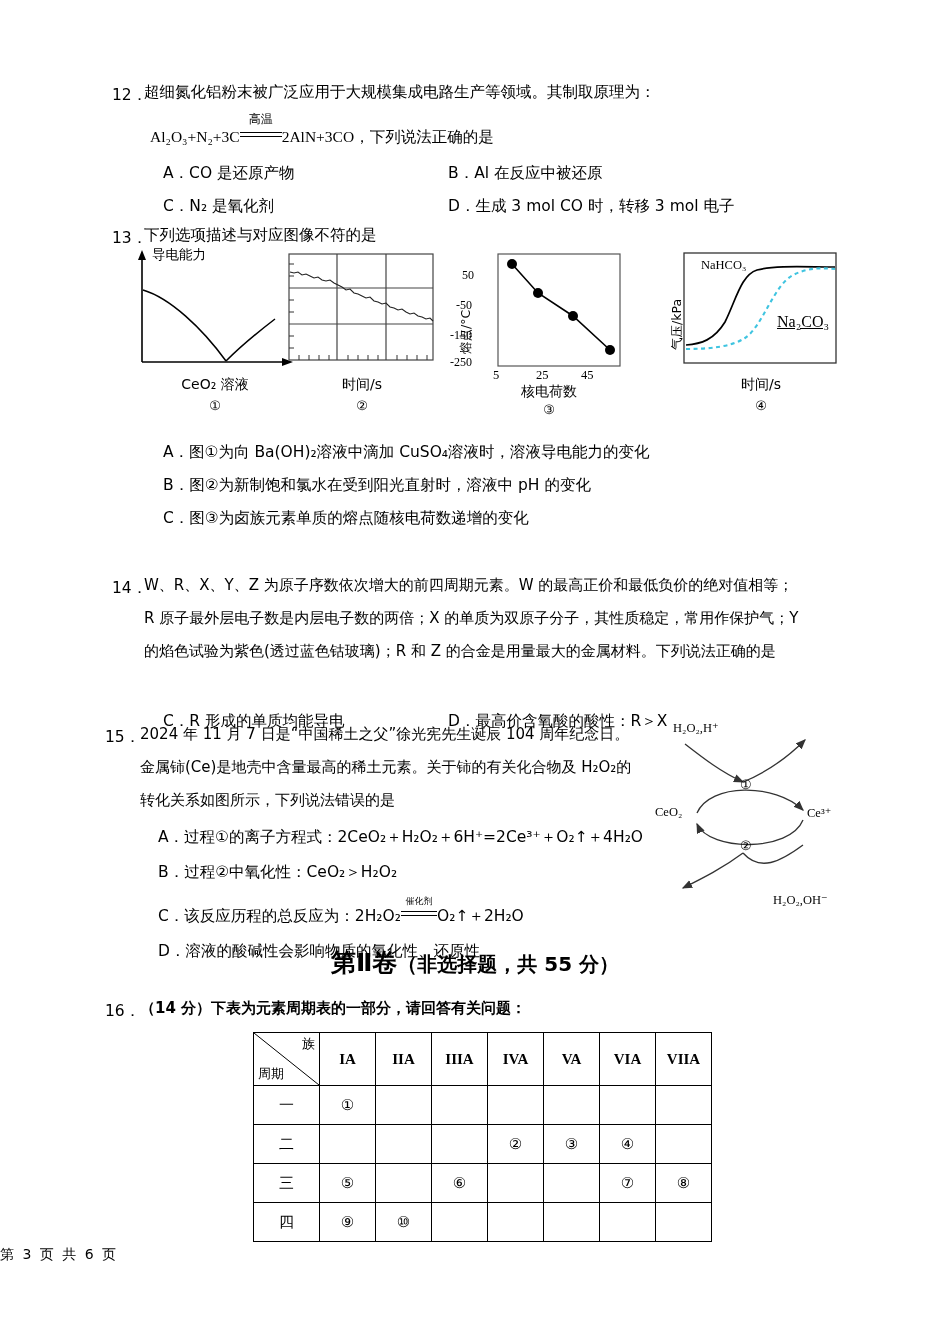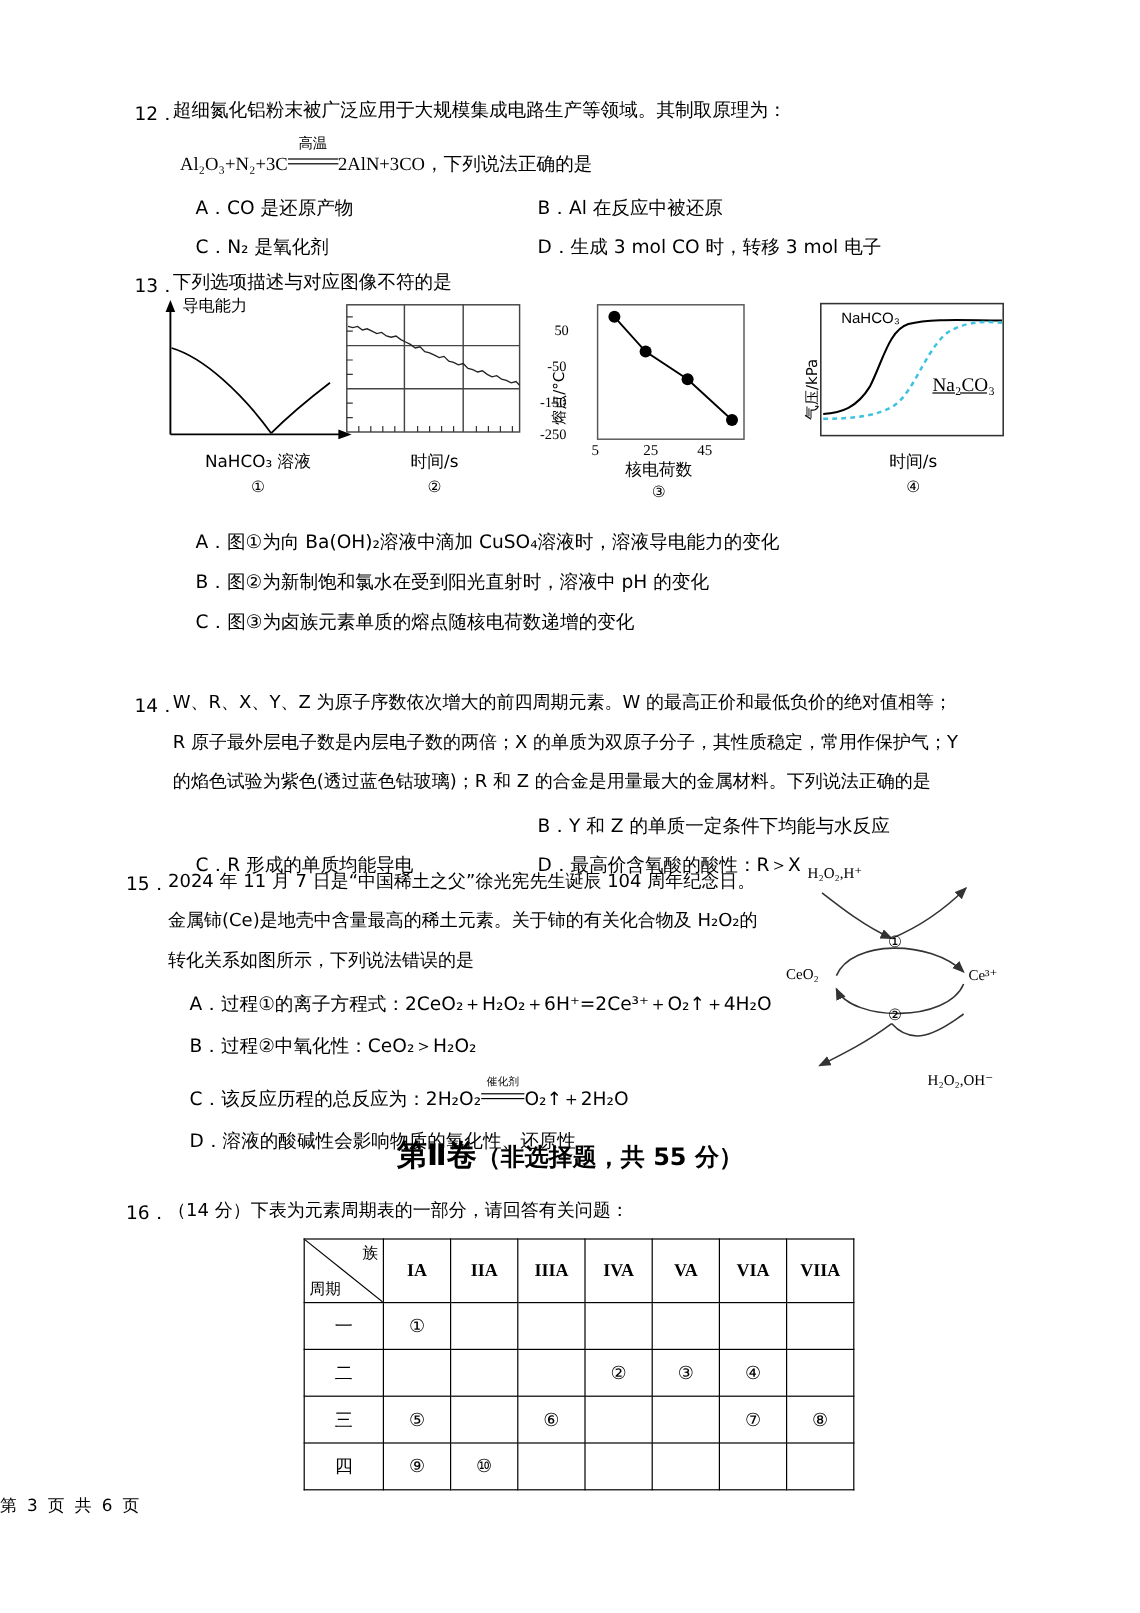--- a/index.html
+++ b/index.html
@@ -199,21 +199,21 @@
     <div class="fig" style="left:130px; width:170px; height:175px;">
       <svg width="170" height="130" viewBox="0 0 170 130">
         <line x1="12" y1="6" x2="12" y2="112" stroke="#000" stroke-width="1.6"></line>
         <polygon points="12,0 8,10 16,10" fill="#000"></polygon>
         <line x1="12" y1="112" x2="156" y2="112" stroke="#000" stroke-width="1.6"></line>
         <polygon points="163,112 152,108 152,116" fill="#000"></polygon>
         <path d="M13,40 C40,48 72,78 96,111" stroke="#000" stroke-width="1.5" fill="none"></path>
         <path d="M96,111 C112,95 128,82 145,69" stroke="#000" stroke-width="1.5" fill="none"></path>
       </svg>
       <div style="position:absolute; left:22px; top:-4px; font-size:13.5px; white-space:nowrap;" class="cn">导电能力</div>
-      <div class="caption" style="left:0; width:170px; top:126px;">NaHCO₃ 溶液</div>
+      <div class="caption" style="left:0; width:170px; top:126px;">CeO₂ 溶液</div>
       <div class="idx">①</div>
     </div>
 
     <div class="fig" style="left:287px; width:150px; height:175px;">
       <svg width="150" height="122" viewBox="0 0 150 122">
         <rect x="2" y="4" width="144" height="106" fill="none" stroke="#444" stroke-width="1.2"></rect>
         <line x1="50" y1="4" x2="50" y2="110" stroke="#444" stroke-width="1.2"></line>
         <line x1="99" y1="4" x2="99" y2="110" stroke="#444" stroke-width="1.2"></line>
         <line x1="2" y1="38" x2="146" y2="38" stroke="#444" stroke-width="1.2"></line>
         <line x1="2" y1="74" x2="146" y2="74" stroke="#444" stroke-width="1.2"></line>
@@ -264,21 +264,21 @@
       <div class="idx" style="left:40px; width:130px; top:152px;">③</div>
     </div>
 
     <div class="fig" style="left:655px; width:190px; height:175px;">
       <div class="vlabel cn" style="left:14px; top:100px;">气压/kPa</div>
       <svg width="160" height="125" viewBox="0 0 160 125" style="position:absolute; left:26px; top:0;">
         <rect x="3" y="3" width="152" height="110" fill="none" stroke="#333" stroke-width="1.3"></rect>
         <path d="M5,95 C20,94 33,90 44,72 C55,50 60,25 76,20 C95,15 125,17 154,17" fill="none" stroke="#000" stroke-width="1.7"></path>
         <path d="M5,99 C28,99 50,97 64,88 C82,76 92,36 112,25 C128,17 142,18 154,19" fill="none" stroke="#3fc4e0" stroke-width="2.1" stroke-dasharray="4,3.5"></path>
       </svg>
-      <div style="position:absolute; left:46px; top:8px; font-size:12.5px; white-space:nowrap; font-family:Liberation Sans, sans-serif;">NaHCO₃</div>
+      <div style="position:absolute; left:46px; top:8px; font-size:12.5px; white-space:nowrap; font-family:Liberation Serif, serif;">NaHCO₃</div>
       <div style="position:absolute; left:122px; top:63px; font-size:16px; white-space:nowrap; font-family:'Liberation Serif',serif;text-decoration:underline;">Na₂CO₃</div>
       <div class="caption cn" style="left:26px; width:160px; top:126px;">时间/s</div>
       <div class="idx" style="left:26px; width:160px; top:148px;">④</div>
     </div>
 
   </div>
 
   <div class="opt cn" style="left:163px; top:442px;">
     <span>A．</span><span>图①为向 Ba(OH)₂溶液中滴加 CuSO₄溶液时，溶液导电能力的变化</span>
   </div>
@@ -287,23 +287,20 @@
   </div>
   <div class="opt cn" style="left:163px; top:475px;">
     <span>B．</span><span>图②为新制饱和氯水在受到阳光直射时，溶液中 pH 的变化</span>
   </div>
 
   <div class="qnum cn" style="left:112px; top:578px;">14．</div>
   <div class="q cn" style="left:144px; top:578px; font-size:15px;">W、R、X、Y、Z 为原子序数依次增大的前四周期元素。W 的最高正价和最低负价的绝对值相等；</div>
   <div class="q cn" style="left:144px; top:611px; font-size:15px;">R 原子最外层电子数是内层电子数的两倍；X 的单质为双原子分子，其性质稳定，常用作保护气；Y</div>
   <div class="q cn" style="left:144px; top:644px; font-size:15px;">的焰色试验为紫色(透过蓝色钴玻璃)；R 和 Z 的合金是用量最大的金属材料。下列说法正确的是</div>
 
-  <div class="opt cn" style="left:448px; top:678px;">
-    <span>B．</span><span>Y 和 Z 的单质一定条件下均能与水反应</span>
-  </div>
   <div class="opt cn" style="left:163px; top:711px;">
     <span>C．</span><span>R 形成的单质均能导电</span>
   </div>
   <div class="opt cn" style="left:448px; top:711px;">
     <span>D．</span><span>最高价含氧酸的酸性：R＞X</span>
   </div>
 
   <div class="qnum cn" style="left:105px; top:727px;">15．</div>
   <div class="q cn" style="left:140px; top:727px; font-size:15px;">2024 年 11 月 7 日是“中国稀土之父”徐光宪先生诞辰 104 周年纪念日。</div>
   <div class="q cn" style="left:140px; top:760px; font-size:15px;">金属铈(Ce)是地壳中含量最高的稀土元素。关于铈的有关化合物及 H₂O₂的</div>
@@ -346,21 +343,21 @@
     <div class="lbl" style="left:85px; top:57px; font-size:13px;">①</div>
     <div class="lbl" style="left:85px; top:118px; font-size:13px;">②</div>
     <div class="lbl" style="left:118px; top:172px;">H₂O₂,OH⁻</div>
   </div>
 
   <div id="sec2">
     <span>第Ⅱ卷</span><span class="sub">（非选择题，共 55 分）</span>
   </div>
 
   <div class="qnum cn" style="left:105px; top:1001px;">16．</div>
-  <div class="q cn" style="left:140px; top:1001px; font-size:15px;">（14 分）下表为元素周期表的一部分，请回答有关问题：</div>
+  <div class="q cn" style="left:140px; top:1001px; font-size:15px;font-weight:bold;">（14 分）下表为元素周期表的一部分，请回答有关问题：</div>
 
   <table id="ptable">
     <tbody>
         <tr>
       <td class="corner">
         <svg class="diag" viewBox="0 0 65 52" preserveAspectRatio="none">
           <line x1="0" y1="0" x2="65" y2="52" stroke="#000" stroke-width="1"></line>
         </svg>
         <span class="zu">族</span>
         <span class="zq">周期</span>

